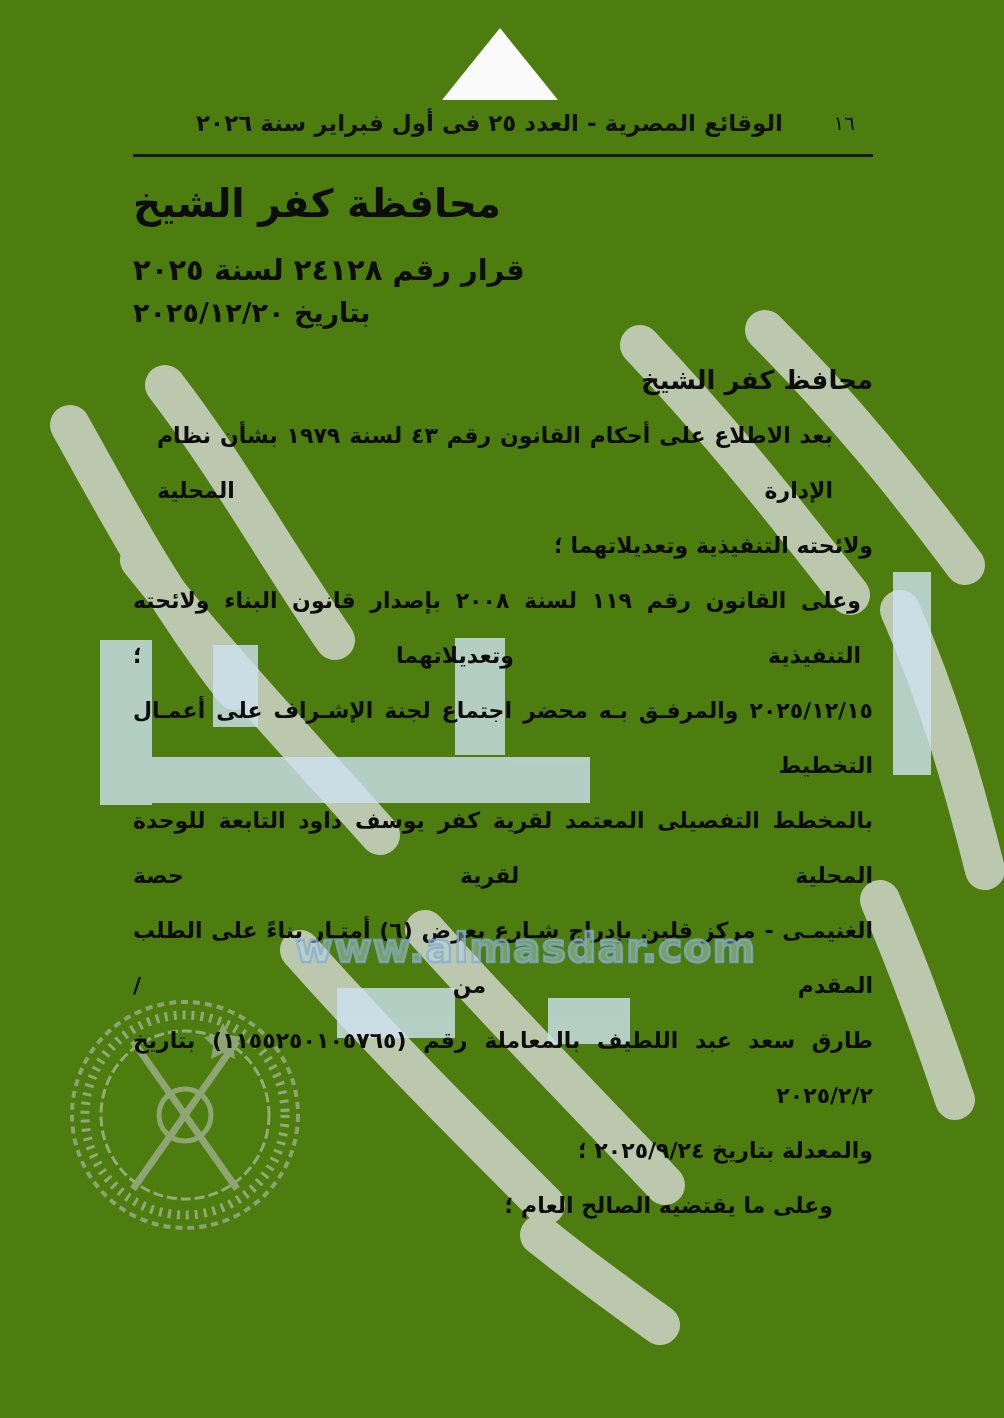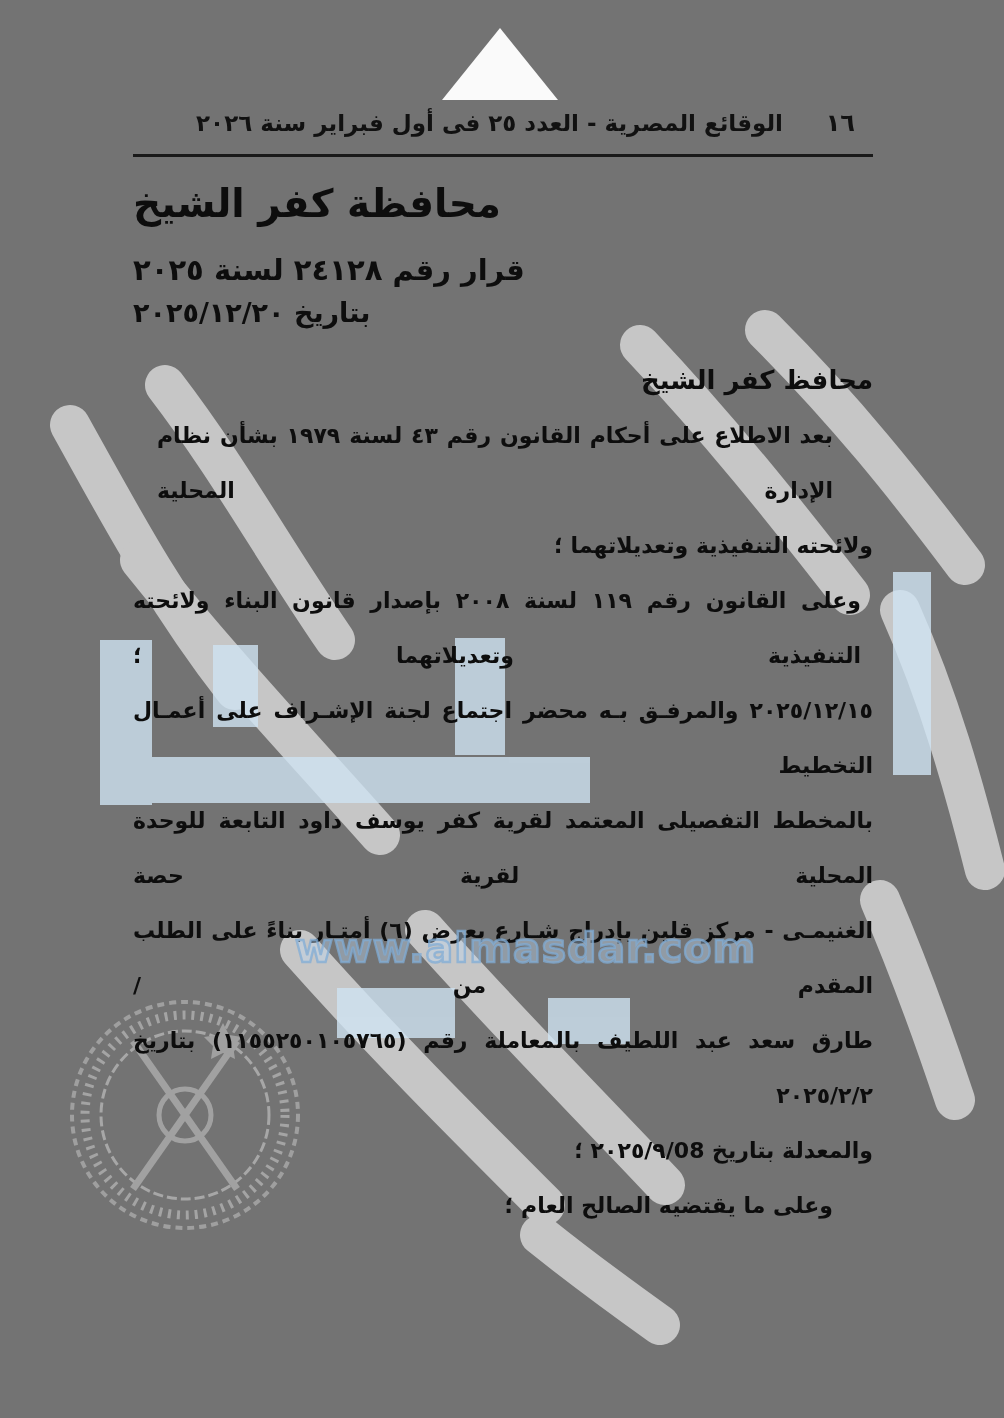--- a/index.html
+++ b/index.html
@@ -1,19 +1,19 @@
 <!DOCTYPE html>
 <html lang="ar"><head>
 <meta charset="utf-8">
 <style>
   html,body{margin:0;padding:0;background:#ffffff;}
   .page{
     position:relative;
     width:1004px;height:1418px;
-    background:#737373;
+    background:#4d7c0f;
     overflow:hidden;
     font-family:"DejaVu Sans",sans-serif;
   }
   
   .wm-svg{position:absolute;top:0;left:0;z-index:0;}
   .wm-url{
     position:absolute;z-index:3;
     top:916px;left:295px;width:446px;
     text-align:center;
     font-family:"DejaVu Sans",sans-serif;
@@ -25,21 +25,21 @@
   }
   
   .hdr{position:absolute;top:103px;left:133px;width:740px;height:46px;z-index:2;}
   .hdr .gaz{
     position:absolute;right:90px;top:0;
     direction:rtl;white-space:nowrap;
     font-weight:bold;font-size:23px;line-height:40px;color:#111;
   }
   .hdr .pno{
     position:absolute;right:18px;top:0;
-    font-weight:bold;font-size:24px;line-height:40px;color:#111;
+    font-weight:normal;font-size:20px;line-height:40px;color:#111;
   }
   .rule{position:absolute;top:154px;left:133px;width:740px;height:3px;background:#191919;z-index:2;}
   
   .titles{position:absolute;top:175px;left:133px;width:740px;text-align:left;direction:rtl;z-index:2;color:#0d0d0d;}
   .t-gov{font-weight:bold;font-size:39px;line-height:58px;}
   .t-dec{font-weight:bold;font-size:29px;line-height:44px;margin-top:15px;}
   .t-date{font-weight:bold;font-size:27px;line-height:42px;}
   
   .content{position:absolute;top:356px;left:133px;width:740px;direction:rtl;z-index:2;color:#0d0d0d;}
   .authority{font-weight:bold;font-size:26px;line-height:48px;margin-bottom:4px;}
@@ -110,20 +110,20 @@
   <div class="content">
     <div class="authority">محافظ كفر الشيخ</div>
 
     <div class="line indent">بعد الاطلاع على أحكام القانون رقم ٤٣ لسنة ١٩٧٩ بشأن نظام الإدارة المحلية</div>
     <div class="line end">ولائحته التنفيذية وتعديلاتهما ؛</div>
     <div class="line indent-sm">وعلى القانون رقم ١١٩ لسنة ٢٠٠٨ بإصدار قانون البناء ولائحته التنفيذية وتعديلاتهما ؛</div>
     <div class="line">٢٠٢٥/١٢/١٥ والمرفـق بـه محضر اجتماع لجنة الإشـراف على أعمـال التخطيط</div>
     <div class="line">بالمخطط التفصيلى المعتمد لقرية كفر يوسف داود التابعة للوحدة المحلية لقرية حصة</div>
     <div class="line">الغنيمـى - مركز قلين بإدراج شـارع بعرض (٦) أمتـار بناءً على الطلب المقدم من /</div>
     <div class="line">طارق سعد عبد اللطيف بالمعاملة رقم (١١٥٥٢٥٠١٠٥٧٦٥) بتاريخ ٢٠٢٥/٢/٢</div>
-    <div class="line end">والمعدلة بتاريخ ٢٠٢٥/٩/08 ؛</div>
+    <div class="line end">والمعدلة بتاريخ ٢٠٢٥/٩/٢٤ ؛</div>
     <div class="line end indent">وعلى ما يقتضيه الصالح العام ؛</div>
 
   </div>
 
   <div class="wm-url">www.almasdar.com</div>
 
 </div>
 
 </body></html>

